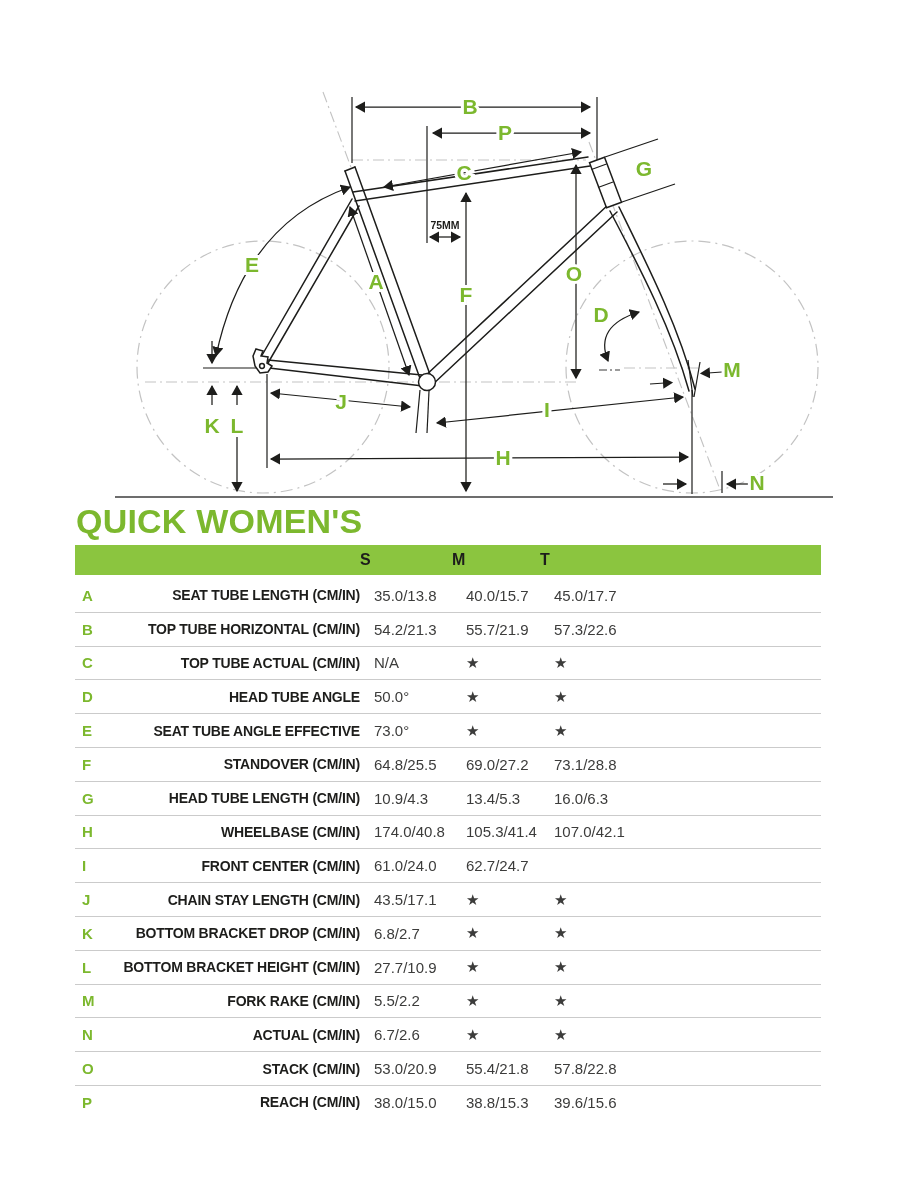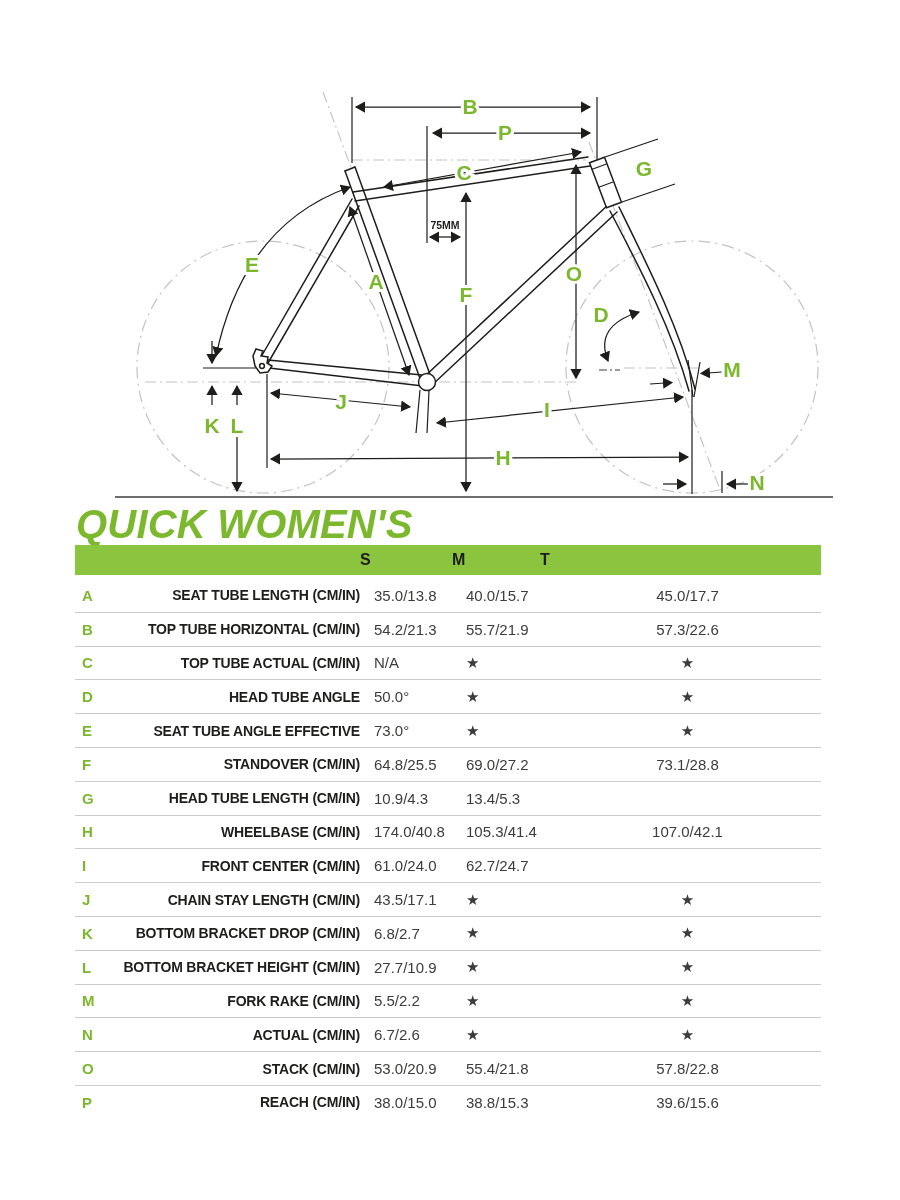--- a/index.html
+++ b/index.html
@@ -20,39 +20,39 @@
   svg .dashdark{stroke:#3a3a3a;stroke-width:1.1;fill:none;stroke-dasharray:8 3 2 3;}
   svg .wheel{stroke:var(--gray);stroke-width:1.2;fill:none;stroke-dasharray:12 5 2 5;}
   svg .ground{stroke:#3c3c3c;stroke-width:1.6;}
   svg text.dlabel{
     font-family:"Liberation Sans",sans-serif;font-weight:bold;font-size:21px;
     fill:var(--green);text-anchor:middle;paint-order:stroke;stroke:#ffffff;stroke-width:6px;
   }
   svg text.dlabel.small{font-size:10.5px;fill:var(--ink);stroke-width:4px;}
   .page-title{
     position:absolute;left:76px;top:504px;margin:0;
-    font-size:40px;font-weight:bold;color:var(--green);letter-spacing:0.2px;line-height:1;font-style:italic;
+    font-size:34px;font-weight:bold;color:var(--green);letter-spacing:0.2px;line-height:1;
   }
   .spec-table{position:absolute;left:75px;top:545px;width:746px;}
   .thead{height:30px;background:var(--bar-green);display:flex;align-items:center;}
   .hspacer{flex:0 0 285px;}
   .hcell{font-weight:bold;font-size:16px;color:var(--ink);}
   .hcell.s{flex:0 0 92px;}
   .hcell.m{flex:0 0 88px;}
   .hcell.t{flex:1;}
   .rows{margin-top:4px;}
   .row{height:32.8px;display:flex;align-items:center;border-bottom:1px solid var(--sep);}
   .row:last-child{border-bottom:none;}
   .cell{white-space:nowrap;}
   .cell.letter{flex:0 0 25px;padding-left:7px;box-sizing:border-box;color:var(--green);font-weight:bold;font-size:15px;}
   .cell.label{flex:0 0 260px;font-weight:bold;font-size:14px;color:var(--ink);letter-spacing:-0.2px;text-align:right;}
   .cell.val{font-size:15px;color:var(--val);font-family:"Liberation Sans","DejaVu Sans",sans-serif;}
   .cell.val.s{flex:0 0 92px;margin-left:14px;}
   .cell.val.m{flex:0 0 88px;}
-  .cell.val.t{flex:1;text-align:center;}
+  .cell.val.t{flex:1;}
 </style>
 </head>
 <body>
 
 <div class="diagram-wrap">
 <svg width="900" height="505" viewBox="0 0 900 505" xmlns="http://www.w3.org/2000/svg">
   <defs>
     <marker id="arw" viewBox="0 0 10 10" refX="8" refY="5" markerWidth="9" markerHeight="9" orient="auto-start-reverse">
       <path d="M0,0 L9,5 L0,10 z" fill="#1d1d1b"></path>
     </marker>
@@ -204,20 +204,21 @@
         <span class="cell label">STANDOVER (CM/IN)</span>
         <span class="cell val s">64.8/25.5</span>
         <span class="cell val m">69.0/27.2</span>
         <span class="cell val t">73.1/28.8</span>
       </div>
       <div class="row">
         <span class="cell letter">G</span>
         <span class="cell label">HEAD TUBE LENGTH (CM/IN)</span>
         <span class="cell val s">10.9/4.3</span>
         <span class="cell val m">13.4/5.3</span>
+        <span class="cell val t">16.0/6.3</span>
       </div>
       <div class="row">
         <span class="cell letter">H</span>
         <span class="cell label">WHEELBASE (CM/IN)</span>
         <span class="cell val s">174.0/40.8</span>
         <span class="cell val m">105.3/41.4</span>
         <span class="cell val t">107.0/42.1</span>
       </div>
       <div class="row">
         <span class="cell letter">I</span>

